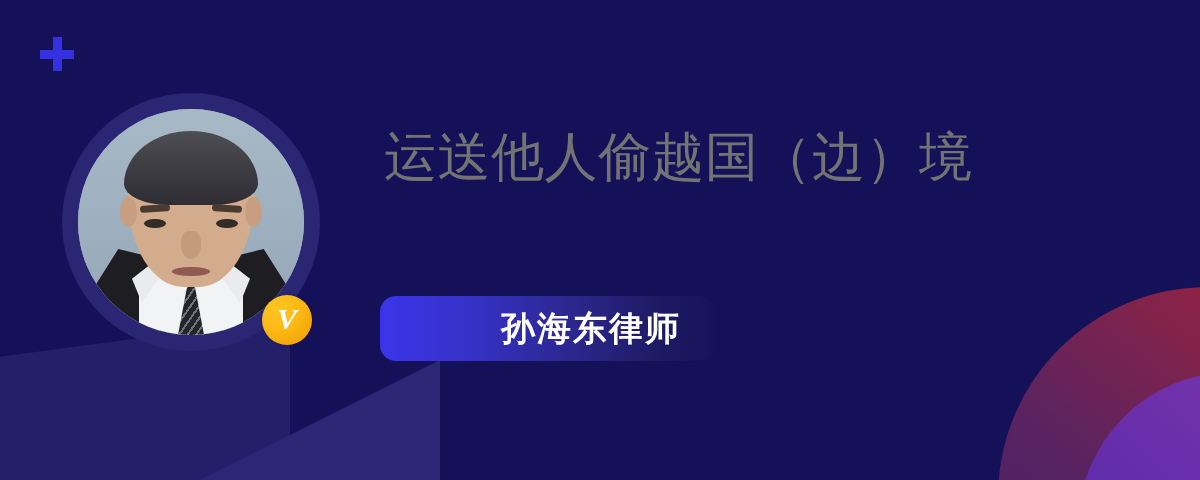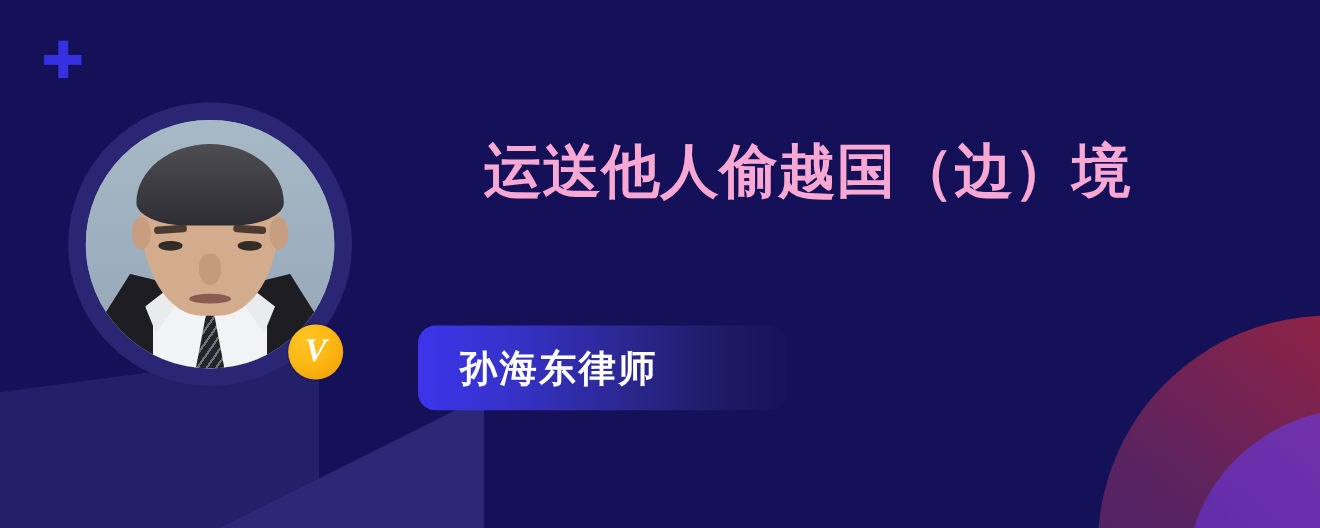--- a/index.html
+++ b/index.html
@@ -225,40 +225,40 @@
 
   
   .content {
     position: absolute;
     left: 384px;
     top: 118px;
     width: 700px;
   }
   .headline {
     margin: 0;
-    color: #f9a8d4;
+    color: #737373;
     font-size: 53px;
-    font-weight: bold;
+    font-weight: normal;
     line-height: 78px;
     letter-spacing: 0.5px;
     white-space: nowrap;
-    text-align: center;
   }
   .name-chip {
     position: absolute;
     left: 380px;
     top: 296px;
-    height: 77px;
+    height: 65px;
     padding: 0 34px 0 38px;
     display: flex;
     align-items: center;
     border-radius: 16px;
     background: linear-gradient(90deg, #3a35ea 0%, #3632c8 26%, #2a2689 60%, #1d1a63 84%, #17135a 100%);
     box-sizing: border-box;
     min-width: 335px;
+    justify-content: flex-end;
   }
   .name-chip .name-text {
     color: #ffffff;
     font-size: 34px;
     font-weight: bold;
     letter-spacing: 2px;
     white-space: nowrap;
   }
 </style>
 </head>

